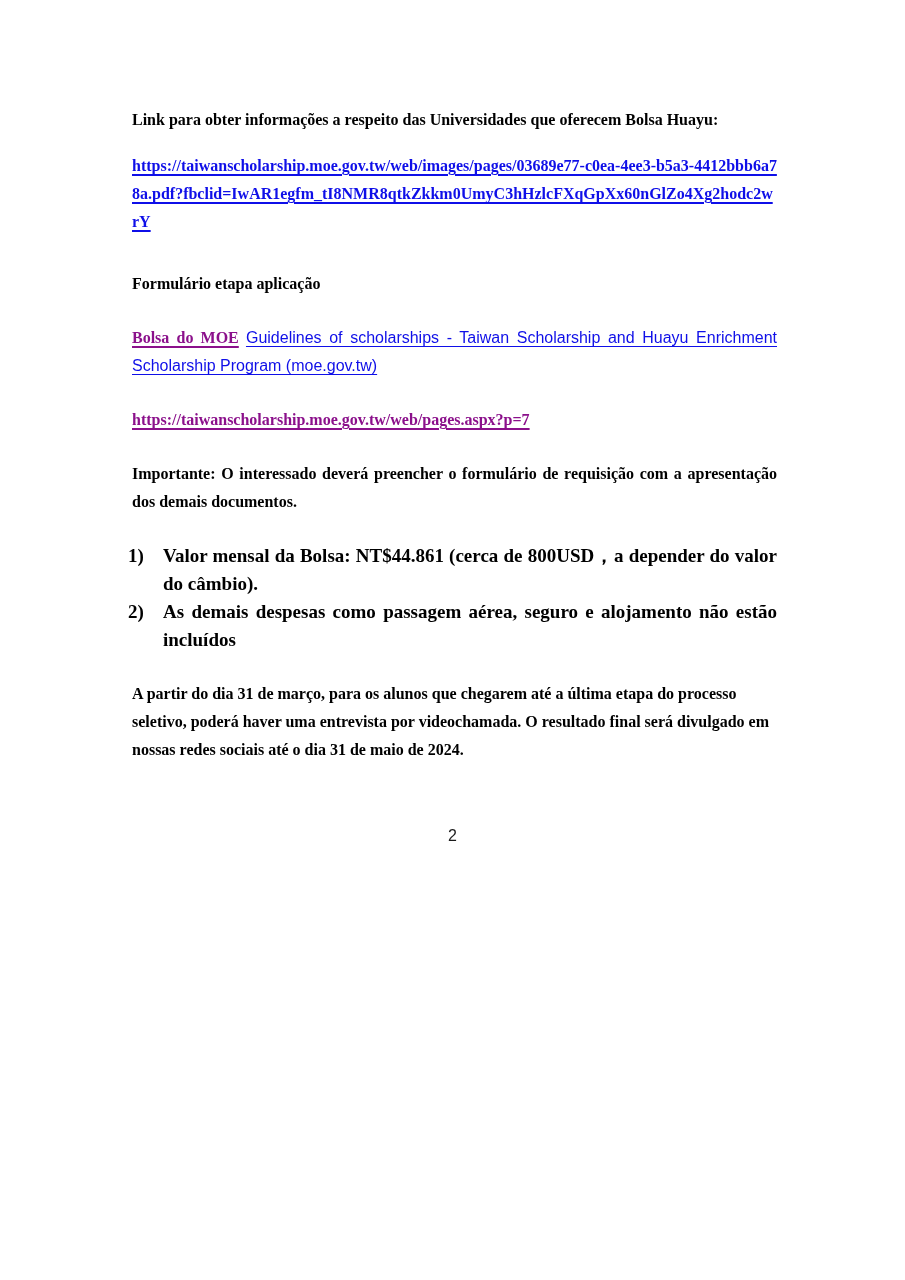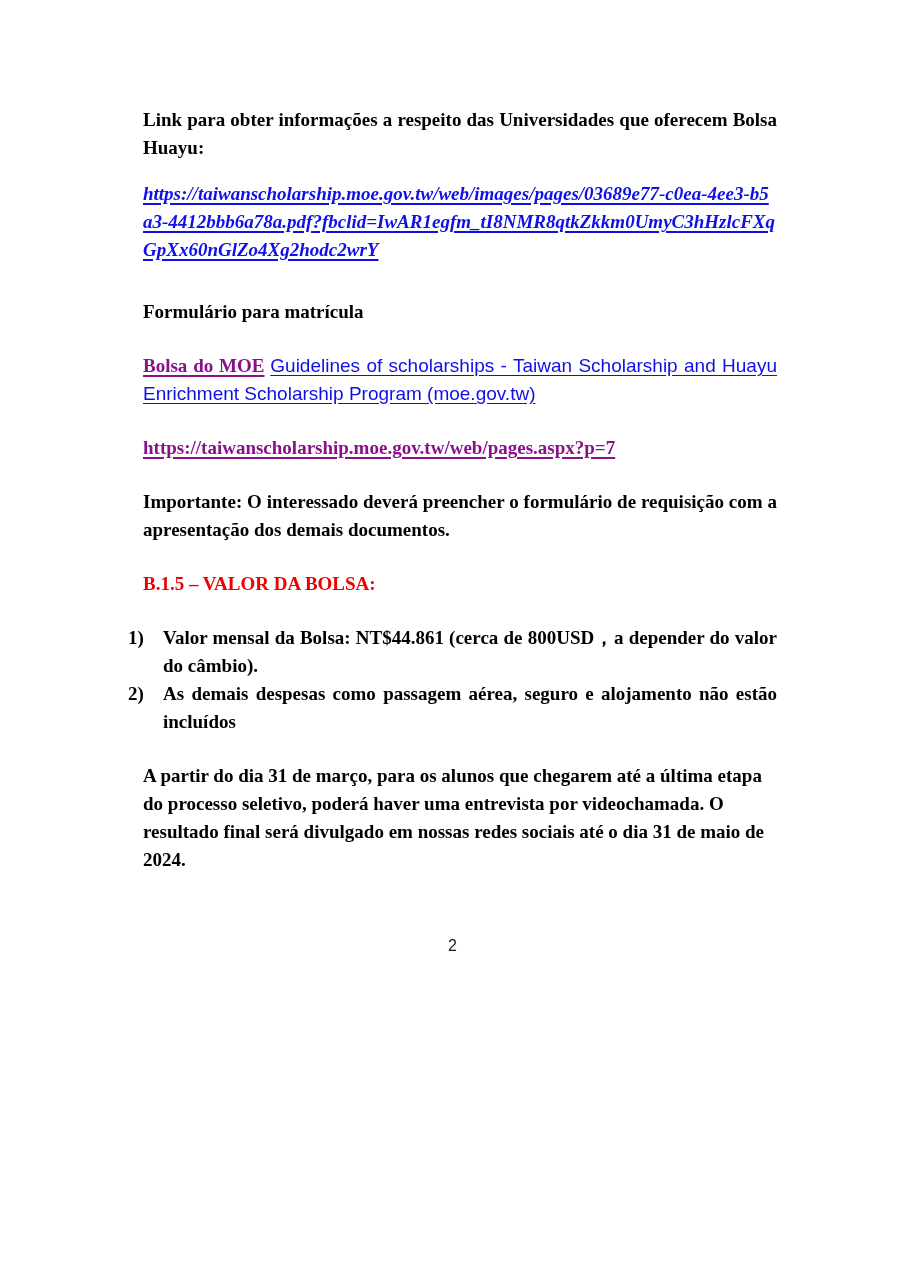--- a/index.html
+++ b/index.html
@@ -9,24 +9,24 @@
     background:#ffffff;
     box-sizing:border-box;
     padding:106px 128px 0 128px;
     font-family:"Liberation Serif","DejaVu Serif",serif;
     font-weight:bold;
     font-size:19px;
     line-height:28px;
     color:var(--text,#000);
     overflow:hidden;
   }
-  .page p, .page h3 { margin:0 0 26px 15px; font-size:19px; }
+  .page p, .page h3 { margin:0 0 26px 4px; font-size:16px; }
   .just { text-align:justify; }
   .mb18 { margin-bottom:18px !important; }
-  .mb34 { margin-bottom:34px !important;font-style:italic; }
+  .mb34 { margin-bottom:34px !important; }
   a { cursor:pointer; }
   .a-blue {
     color:var(--link_blue,#0f0fe8);
     text-decoration:underline;
     text-decoration-thickness:2px;
     text-underline-offset:3px;
     word-break:break-all;
     display:block;
   }
   .a-purple {
@@ -67,37 +67,36 @@
 
   <p class="just mb18">
     <span>Link para obter informações a respeito das Universidades que oferecem Bolsa Huayu:</span>
   </p>
 
   <p class="mb34">
     <a class="a-blue">https://taiwanscholarship.moe.gov.tw/web/images/pages/03689e77-c0ea-4ee3-b5a3-4412bbb6a78a.pdf?fbclid=IwAR1egfm_tI8NMR8qtkZkkm0UmyC3hHzlcFXqGpXx60nGlZo4Xg2hodc2wrY</a>
   </p>
 
   <p>
-    <span class="blk">Formulário para matrícula</span>
+    <span class="blk">Formulário etapa aplicação</span>
   </p>
 
   <p class="just">
     <a class="a-purple">Bolsa do MOE</a>
     <a class="a-blue-sans">Guidelines of scholarships - Taiwan Scholarship and Huayu Enrichment Scholarship Program (moe.gov.tw)</a>
   </p>
 
   <p>
     <a class="a-purple">https://taiwanscholarship.moe.gov.tw/web/pages.aspx?p=7</a>
   </p>
 
   <p class="just">
     <span>Importante: O interessado deverá preencher o formulário de requisição com a apresentação dos demais documentos.</span>
   </p>
 
-  <h3 class="red">B.1.5 – VALOR DA BOLSA:</h3>
 
   <div class="list">
     <div class="li">
       <span class="num">1)</span>
       <span class="litext">Valor mensal da Bolsa: NT$44.861 (cerca de 800USD，a depender do valor do câmbio).</span>
     </div>
     <div class="li">
       <span class="num">2)</span>
       <span class="litext">As demais despesas como passagem aérea, seguro e alojamento não estão incluídos</span>
     </div>

